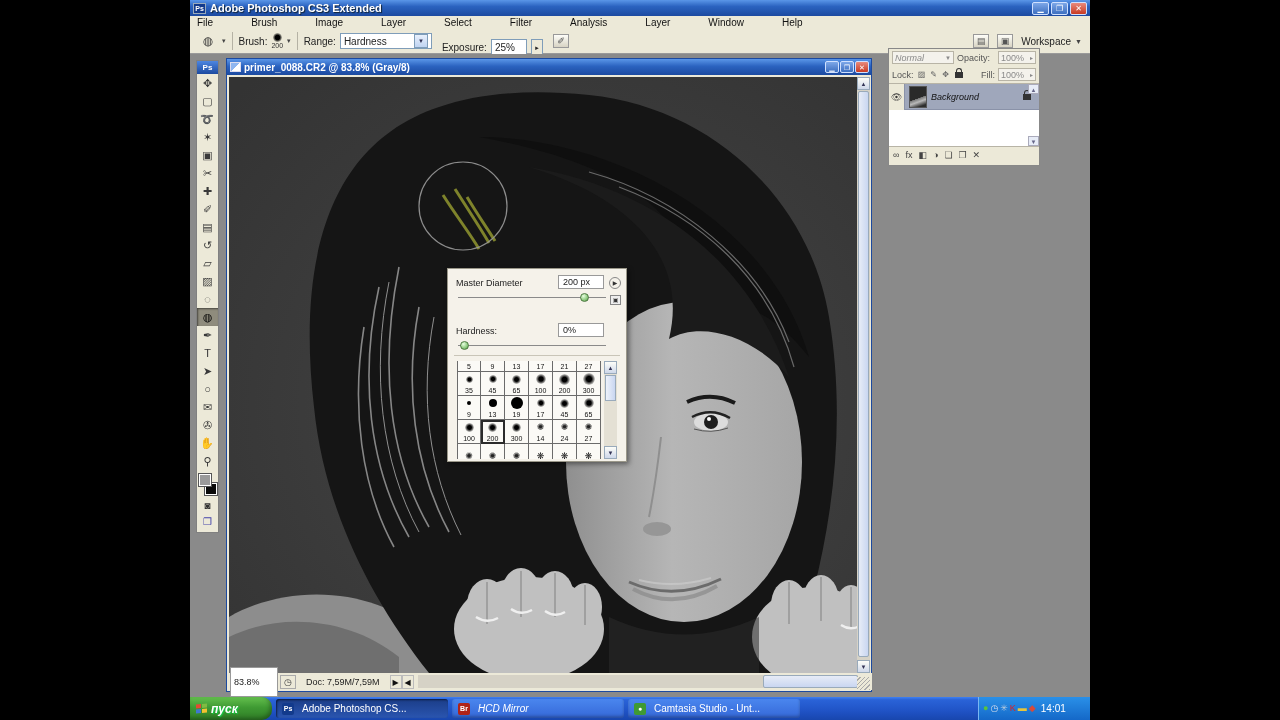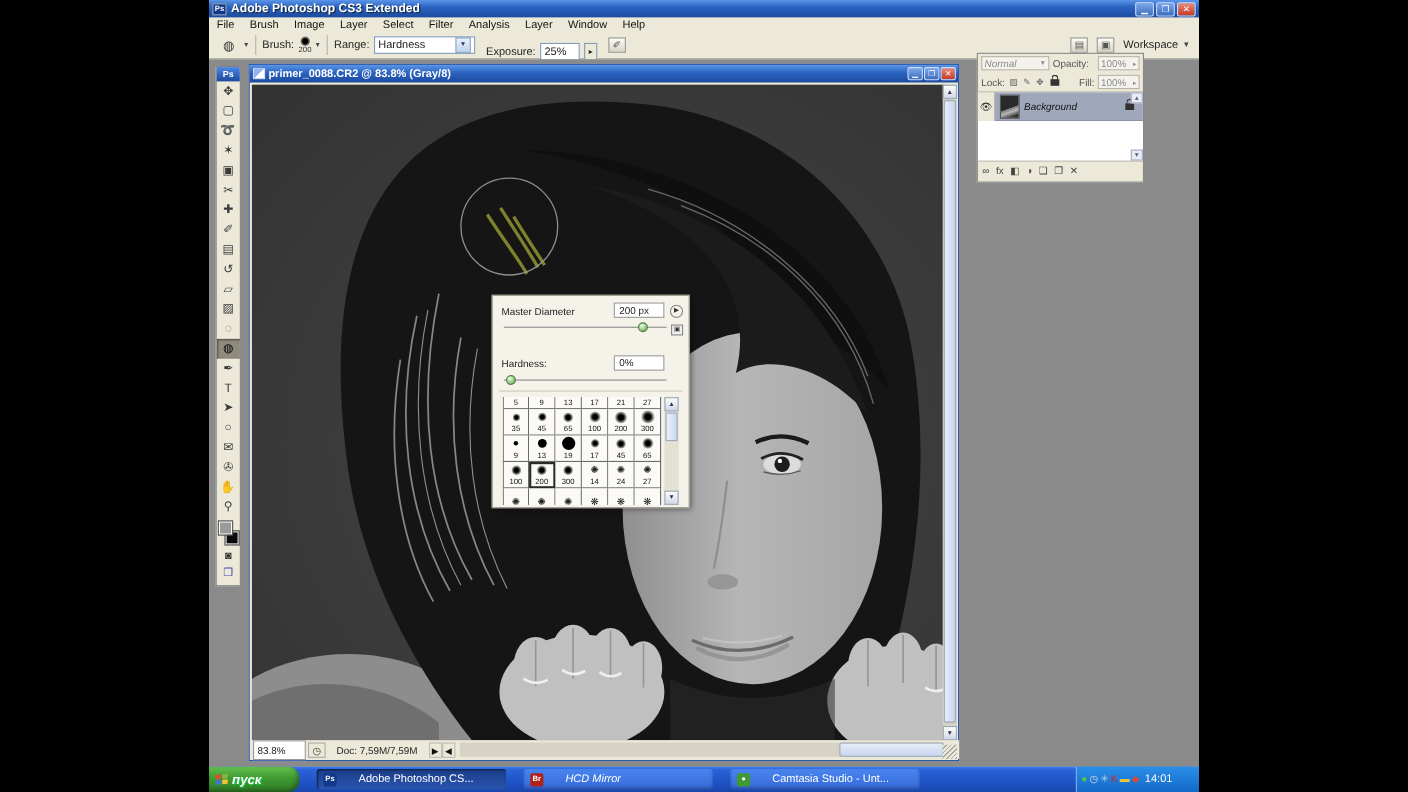--- a/index.html
+++ b/index.html
@@ -12,21 +12,21 @@
   .titlebar { position:absolute; left:0; top:0; width:900px; height:16px;
     background:linear-gradient(180deg,#5a96e8 0%,#2b63c0 40%,#1c4aa0 100%); display:flex; align-items:center; }
   .ps-appicon { width:13px; height:11px; margin:0 4px 0 3px; background:#123a8c; border:1px solid #9ab;
     color:#fff; font-size:7px; font-weight:bold; line-height:9px; text-align:center; }
   .titletext { color:#fff; font-size:11px; font-weight:bold; text-shadow:1px 1px 1px #123; }
   .winbtns { position:absolute; right:3px; top:2px; display:flex; gap:2px; }
   .winbtn { width:17px; height:13px; font-size:8px; line-height:12px; text-align:center; color:#fff;
     background:linear-gradient(180deg,#7da7e8,#3d6fc0); border:1px solid #cfe0ff; border-radius:2px; }
   .winbtn.close { background:linear-gradient(180deg,#e88b7d,#c83a22); }
 
-  .menubar { position:absolute; left:0; top:16px; width:900px; height:13px; background:#ECE9D8; display:flex; align-items:center; }
+  .menubar { position:absolute; left:0; top:16px; width:900px; height:13px; background:#ECE9D8; display:flex; align-items:center;gap:24px; }
   .menuitem { font-size:10px; color:#111; padding:0 7px; }
 
   .optionsbar { position:absolute; left:0; top:29px; width:900px; height:25px; background:#ECE9D8;
     border-bottom:1px solid #9a9a9a; display:flex; align-items:center; font-size:10px; color:#222; }
   .opt-sep { width:1px; height:18px; background:#b5b2a4; margin:0 6px; }
   .opt-group { display:flex; align-items:center; gap:4px; }
   .tool-chip { width:20px; height:18px; text-align:center; line-height:18px; font-size:12px; color:#333; }
   .dd-arrow { font-size:7px; color:#444; }
   .brush-preview { display:flex; flex-direction:column; align-items:center; line-height:1; }
   .brush-dot { width:9px; height:9px; border-radius:50%;
@@ -74,21 +74,21 @@
   .canvas-wrap { position:absolute; left:2px; top:18px; width:630px; height:596px; background:#3c3c3c; overflow:hidden; }
 
   .vscroll { position:absolute; right:1px; top:18px; width:13px; height:596px; background:#d6d2c6; }
   .scroll-arrow { position:absolute; left:0; width:13px; height:13px; background:linear-gradient(180deg,#fdfdf8,#cfd8ea);
     border:1px solid #9ab; font-size:6px; text-align:center; line-height:12px; color:#335; }
   .vscroll .thumb { position:absolute; left:1px; top:14px; width:11px; height:566px;
     background:linear-gradient(90deg,#e7ecf7,#c9d6f1); border:1px solid #9ab; border-radius:2px; }
 
   .statusbar { position:absolute; left:1px; bottom:1px; width:644px; height:17px; background:#ECE9D8;
     display:flex; align-items:center; font-size:9px; color:#222; }
-  .status-zoom { width:48px; height:18px; margin-left:2px; background:#fff; border:1px solid #999;
+  .status-zoom { width:48px; height:30px; margin-left:2px; background:#fff; border:1px solid #999;
     font-size:9px; display:flex; align-items:center; padding-left:3px; }
   .status-iconbtn { width:16px; height:14px; margin-left:2px; border:1px solid #aaa; background:#ECE9D8;
     font-size:9px; text-align:center; line-height:13px; color:#444; }
   .status-doc { padding:0 10px; }
   .status-flyout { width:12px; height:14px; font-size:8px; text-align:center; line-height:14px; color:#111; border:1px solid #bbb; background:#ECE9D8;}
   .hscroll { flex:1; height:13px; margin:0 14px 0 4px; background:#d6d2c6; position:relative; }
   .hscroll .thumb { position:absolute; right:0; top:0; width:95px; height:13px;
     background:linear-gradient(180deg,#e7ecf7,#c9d6f1); border:1px solid #9ab; border-radius:2px; }
   .resize-grip { position:absolute; right:1px; bottom:1px; width:13px; height:13px;
     background:repeating-linear-gradient(135deg,#ECE9D8 0 2px,#aaa 2px 3px); }
@@ -156,21 +156,21 @@
   
   .taskbar { position:absolute; left:190px; top:697px; width:900px; height:23px;
     background:linear-gradient(180deg,#3f80f2 0%,#2a63d8 12%,#2053c6 60%,#1846ae 100%); display:flex; align-items:center; }
   .startbtn { height:23px; width:82px; border-radius:0 10px 10px 0;
     background:linear-gradient(180deg,#64c04e 0%,#3f9a33 45%,#2f7d26 100%); display:flex; align-items:center;
     gap:4px; padding-left:6px; box-shadow:inset -2px -2px 4px rgba(0,0,0,.3); }
   .startflag { display:grid; grid-template-columns:5px 5px; grid-template-rows:4px 4px; gap:1px; transform:skewY(-6deg); }
   .startflag span:nth-child(1){background:#e34b33;} .startflag span:nth-child(2){background:#7fbb42;}
   .startflag span:nth-child(3){background:#3f77d2;} .startflag span:nth-child(4){background:#f2c230;}
   .starttext { color:#fff; font-size:12px; font-weight:bold; font-style:italic; text-shadow:1px 1px 1px #1c4; }
-  .task { height:19px; margin-left:16px; display:flex; align-items:center; gap:20px; padding:0 6px;
+  .task { height:19px; margin-left:4px; display:flex; align-items:center; gap:8px; padding:0 6px;
     border-radius:3px; font-size:10px; color:#fff; max-width:180px; white-space:nowrap; overflow:hidden; }
   .task.active { background:linear-gradient(180deg,#1b3d88,#2a55b0); box-shadow:inset 1px 1px 2px rgba(0,0,0,.6); width:172px; }
   .task.idle { background:linear-gradient(180deg,#4a86ee,#3568d8); box-shadow:inset 0 -2px 3px rgba(0,0,0,.25); width:172px; }
   .task-ico { width:12px; height:12px; font-size:7px; font-weight:bold; color:#fff; text-align:center;
     line-height:12px; border-radius:2px; flex:0 0 auto; }
   .tray { position:absolute; right:0; top:0; height:23px; width:112px;
     background:linear-gradient(180deg,#2a90e8,#1468c8); border-left:1px solid #79b6f2;
     display:flex; align-items:center; gap:2px; padding-left:4px; }
   .tray-ico { font-size:9px; line-height:23px; }
   .tray-time { color:#fff; font-size:10px; margin-left:3px; }

